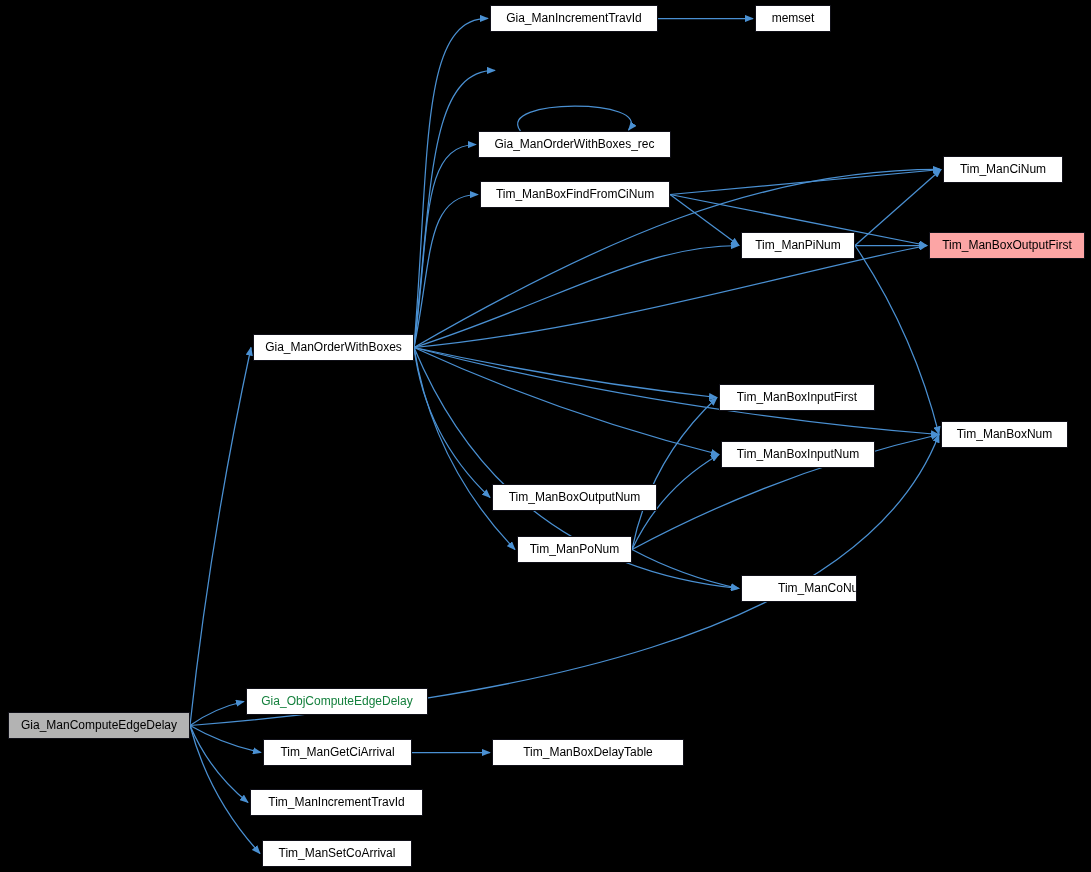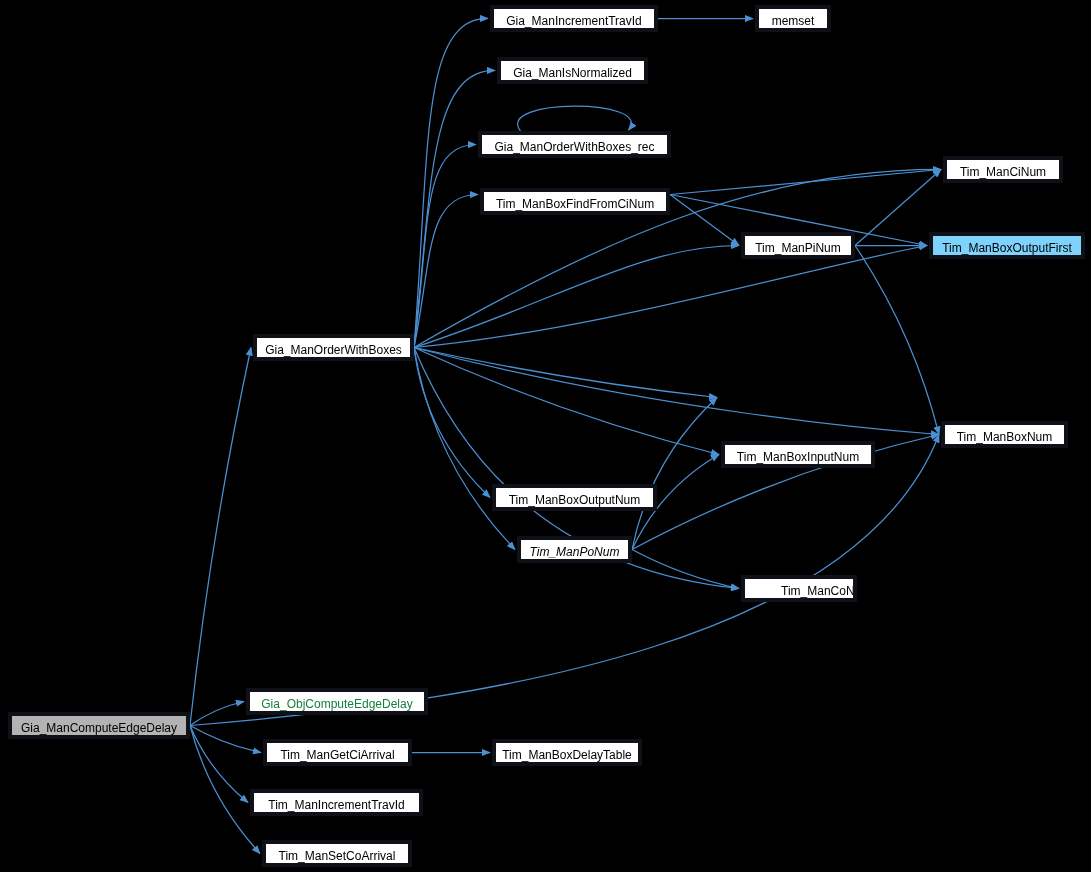--- a/index.html
+++ b/index.html
@@ -21,21 +21,21 @@
     height: 872px;
   }
   .edge {
     fill: none;
     stroke-width: 1.25px;
   }
   .node {
     position: absolute;
     height: 27px;
     box-sizing: border-box;
-    border: 4px solid #3b82f6;
+    border: 1px solid #3b82f6;
     color: #000;
     font-size: 12px;
     line-height: 25px;
     text-align: center;
     white-space: nowrap;
     overflow: hidden;
     cursor: pointer;
   }
   .node.root {
     cursor: default;
@@ -80,31 +80,31 @@
       <path d="M 190 725.5 Q 214.5631692036793 708.0171307082785 244 701.5" class="edge" stroke="#4a90d2" marker-end="url(#arrow)"></path>
       <path d="M 190 725.5 Q 223.36731306731164 744.6081767489212 261 752.5" class="edge" stroke="#4a90d2" marker-end="url(#arrow)"></path>
       <path d="M 190 725.5 Q 209.41495838792224 771.2199014740326 248 802.5" class="edge" stroke="#4a90d2" marker-end="url(#arrow)"></path>
       <path d="M 190 725.5 Q 209.20731948805707 798.1366221549688 260 853.5" class="edge" stroke="#4a90d2" marker-end="url(#arrow)"></path>
       <path d="M 190 725.5 C 500 700, 860 640, 939 434.5" class="edge" stroke="#4a90d2" marker-end="url(#arrow)"></path>
       <path d="M 412 752.5 Q 451 752.5 490 752.5" class="edge" stroke="#4a90d2" marker-end="url(#arrow)"></path>
     </svg>
 
   <div class="node" style="left: 490px; top: 5px; width: 168px; background: rgb(255, 255, 255); border-color: rgb(16, 16, 24); color: rgb(0, 0, 0);">Gia_ManIncrementTravId</div>
   <div class="node" style="left: 755px; top: 5px; width: 76px; background: rgb(255, 255, 255); border-color: rgb(16, 16, 24); color: rgb(0, 0, 0);">memset</div>
-  <div class="node" style="left: 497px; top: 57px; width: 151px; background: rgb(255, 255, 255); border-color: rgb(16, 16, 24); color: rgb(0, 0, 0);">Gia_ManIsNormalized</div>
   <div class="node" style="left: 478px; top: 131px; width: 193px; background: rgb(255, 255, 255); border-color: rgb(16, 16, 24); color: rgb(0, 0, 0);">Gia_ManOrderWithBoxes_rec</div>
-  <div class="node" style="left: 480px; top: 181px; width: 190px; background: rgb(255, 255, 255); border-color: rgb(16, 16, 24); color: rgb(0, 0, 0); margin-top: 7px;">Tim_ManBoxFindFromCiNum</div>
+  <div class="node" style="left: 480px; top: 181px; width: 190px; background: rgb(255, 255, 255); border-color: rgb(16, 16, 24); color: rgb(0, 0, 0);">Tim_ManBoxFindFromCiNum</div>
   <div class="node" style="left: 943px; top: 156px; width: 120px; background: rgb(255, 255, 255); border-color: rgb(16, 16, 24); color: rgb(0, 0, 0);">Tim_ManCiNum</div>
   <div class="node" style="left: 741px; top: 232px; width: 114px; background: rgb(255, 255, 255); border-color: rgb(16, 16, 24); color: rgb(0, 0, 0);">Tim_ManPiNum</div>
-  <div class="node" style="left: 929px; top: 232px; width: 156px; background: #7dd3fc; border-color: rgb(16, 16, 24); color: rgb(0, 0, 0);">Tim_ManBoxOutputFirst</div>
+  <div class="node" style="left: 929px; top: 232px; width: 156px; background: #fca5a5; border-color: rgb(16, 16, 24); color: rgb(0, 0, 0);">Tim_ManBoxOutputFirst</div>
   <div class="node" style="left: 253px; top: 334px; width: 161px; background: rgb(255, 255, 255); border-color: rgb(16, 16, 24); color: rgb(0, 0, 0);">Gia_ManOrderWithBoxes</div>
+  <div class="node" style="left: 719px; top: 384px; width: 156px; background: rgb(255, 255, 255); border-color: rgb(16, 16, 24); color: rgb(0, 0, 0);">Tim_ManBoxInputFirst</div>
   <div class="node" style="left: 941px; top: 421px; width: 127px; background: rgb(255, 255, 255); border-color: rgb(16, 16, 24); color: rgb(0, 0, 0);">Tim_ManBoxNum</div>
   <div class="node" style="left: 492px; top: 484px; width: 165px; background: rgb(255, 255, 255); border-color: rgb(16, 16, 24); color: rgb(0, 0, 0);">Tim_ManBoxOutputNum</div>
   <div class="node" style="left: 721px; top: 441px; width: 154px; background: rgb(255, 255, 255); border-color: rgb(16, 16, 24); color: rgb(0, 0, 0);">Tim_ManBoxInputNum</div>
-  <div class="node" style="left: 517px; top: 536px; width: 115px; background: rgb(255, 255, 255); border-color: rgb(16, 16, 24); color: rgb(0, 0, 0); font-style: italic;">Tim_ManPoNum</div>
+  <div class="node" style="left: 517px; top: 536px; width: 115px; background: rgb(255, 255, 255); border-color: rgb(16, 16, 24); color: rgb(0, 0, 0);">Tim_ManPoNum</div>
   <div class="node" style="left: 741px; top: 575px; width: 116px; background: rgb(255, 255, 255); border-color: rgb(16, 16, 24); color: rgb(0, 0, 0); padding-left: 36px;">Tim_ManCoNum</div>
   <div class="node root" style="left: 8px; top: 712px; width: 182px; background: rgb(179, 179, 179); border-color: rgb(16, 16, 24); color: rgb(0, 0, 0);">Gia_ManComputeEdgeDelay</div>
   <div class="node" style="left: 246px; top: 688px; width: 182px; background: rgb(255, 255, 255); border-color: rgb(16, 16, 24); color: #15803d;">Gia_ObjComputeEdgeDelay</div>
   <div class="node" style="left: 263px; top: 739px; width: 149px; background: rgb(255, 255, 255); border-color: rgb(16, 16, 24); color: rgb(0, 0, 0);">Tim_ManGetCiArrival</div>
-  <div class="node" style="left: 492px; top: 739px; width: 150px; background: rgb(255, 255, 255); border-color: rgb(16, 16, 24); color: rgb(0, 0, 0);">Tim_ManBoxDelayTable</div>
+  <div class="node" style="left: 492px; top: 739px; width: 192px; background: rgb(255, 255, 255); border-color: rgb(16, 16, 24); color: rgb(0, 0, 0);">Tim_ManBoxDelayTable</div>
   <div class="node" style="left: 250px; top: 789px; width: 173px; background: rgb(255, 255, 255); border-color: rgb(16, 16, 24); color: rgb(0, 0, 0);">Tim_ManIncrementTravId</div>
   <div class="node" style="left: 262px; top: 840px; width: 150px; background: rgb(255, 255, 255); border-color: rgb(16, 16, 24); color: rgb(0, 0, 0);">Tim_ManSetCoArrival</div>
 </div>
 
 </body></html>

